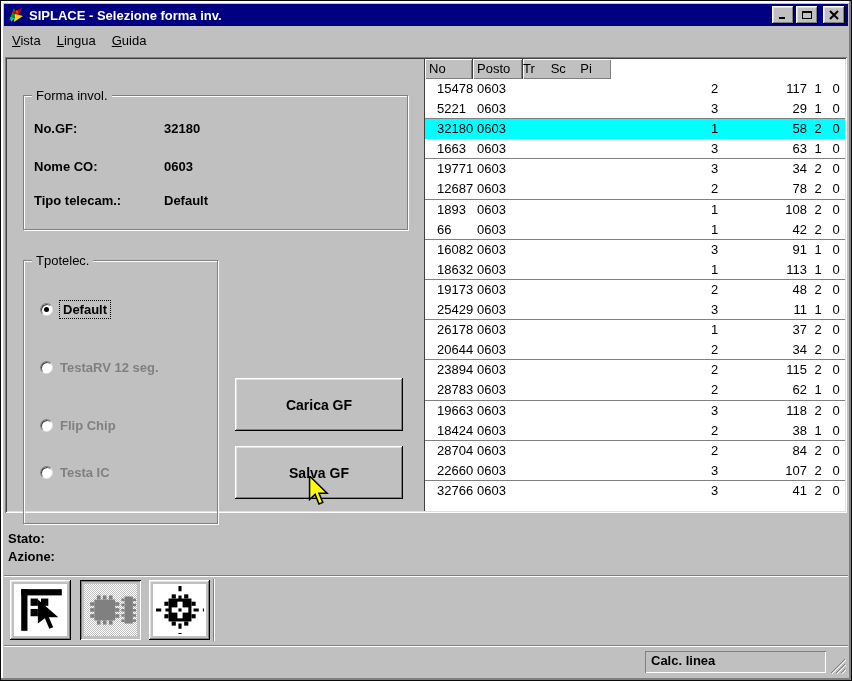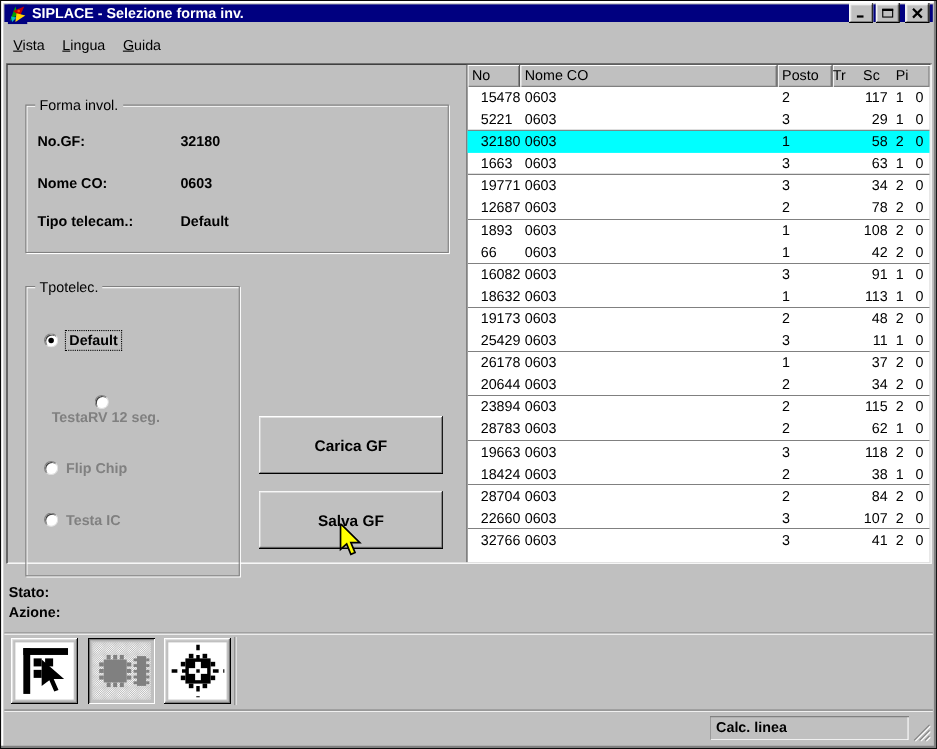--- a/index.html
+++ b/index.html
@@ -5,22 +5,22 @@
   html,body{margin:0;padding:0;background:#777;}
   *{box-sizing:border-box;}
   .screen{
     position:relative;width:852px;height:681px;background:#c0c0c0;
     font-family:"Liberation Sans",sans-serif;font-size:13px;color:#000;
     overflow:hidden;
     box-shadow: inset -1px -1px 0 #0a0a0a, inset 1px 1px 0 #0a0a0a,
                 inset -3px -3px 0 #808080, inset 3px 3px 0 #ffffff;
   }
   
-  .titlebar{position:absolute;left:4px;top:4px;right:4px;height:16px;background:#000080;
-    display:flex;padding:0 3px;}
+  .titlebar{position:absolute;left:4px;top:4px;right:4px;height:22px;background:#000080;
+    display:flex;align-items:center;padding:0 3px;}
   .title-icon{width:18px;height:18px;flex:0 0 auto;margin-right:4px;}
   .title-text{color:#fff;font-weight:bold;font-size:13px;white-space:nowrap;flex:1 1 auto;}
   .win-controls{display:flex;gap:2px;align-items:center;}
   .wbtn{width:22px;height:18px;background:#c0c0c0;border:0;padding:0;display:flex;align-items:center;justify-content:center;
     box-shadow: inset -1px -1px 0 #000, inset 1px 1px 0 #fff, inset -2px -2px 0 #808080, inset 2px 2px 0 #dfdfdf;}
   .wbtn.close{margin-left:3px;}
   
   .menubar{position:absolute;left:4px;top:29px;height:22px;display:flex;align-items:center;}
   .menu-item{padding:3px 8px;white-space:nowrap;}
   u{text-decoration:underline;}
@@ -160,21 +160,21 @@
         </div>
       </div>
 
       <div class="groupbox gb-tpo">
         <span class="gb-label">Tpotelec.</span>
         <div id="radio-list" style="position:absolute;inset:0;">
             <div class="radio-row" style="top: 40px;">
               <span class="radio checked"></span>
               <span class="rlabel focus">Default</span>
             </div>
-            <div class="radio-row disabled" style="top: 98px; flex-direction: column;">
+            <div class="radio-row disabled" style="top: 98px;">
               <span class="radio"></span>
               <span class="rlabel">TestaRV 12 seg.</span>
             </div>
             <div class="radio-row disabled" style="top: 156px;">
               <span class="radio"></span>
               <span class="rlabel">Flip Chip</span>
             </div>
             <div class="radio-row disabled" style="top: 203px;">
               <span class="radio"></span>
               <span class="rlabel">Testa IC</span>
@@ -185,21 +185,20 @@
       <button class="btn95 btn-salva">Salva GF</button>
       <button class="btn95 btn-carica">Carica GF</button>
 
       <svg class="cursor" viewBox="0 0 20 26">
         <polygon points="1,0 1,18.5 5.4,14.5 8.4,22 11.4,20.8 8.4,13.6 14.8,13.6" fill="#ffff00" stroke="#000" stroke-width="1.2"></polygon>
       </svg>
 
       <div class="listview">
         <div class="lv-header">
           <div class="lv-hcell h-no">No</div>
-          <div class="lv-hcell h-nome">Nome CO</div>
           <div class="lv-hcell h-posto">Posto</div>
           <div class="lv-hcell h-trscpi">
             <span class="h-tr">Tr</span>
             <span class="h-sc">Sc</span>
             <span class="h-pi">Pi</span>
           </div>
         </div>
         <div class="lv-body" id="lv-body">
             <div class="lv-row">
               <span class="c-no">15478</span>

